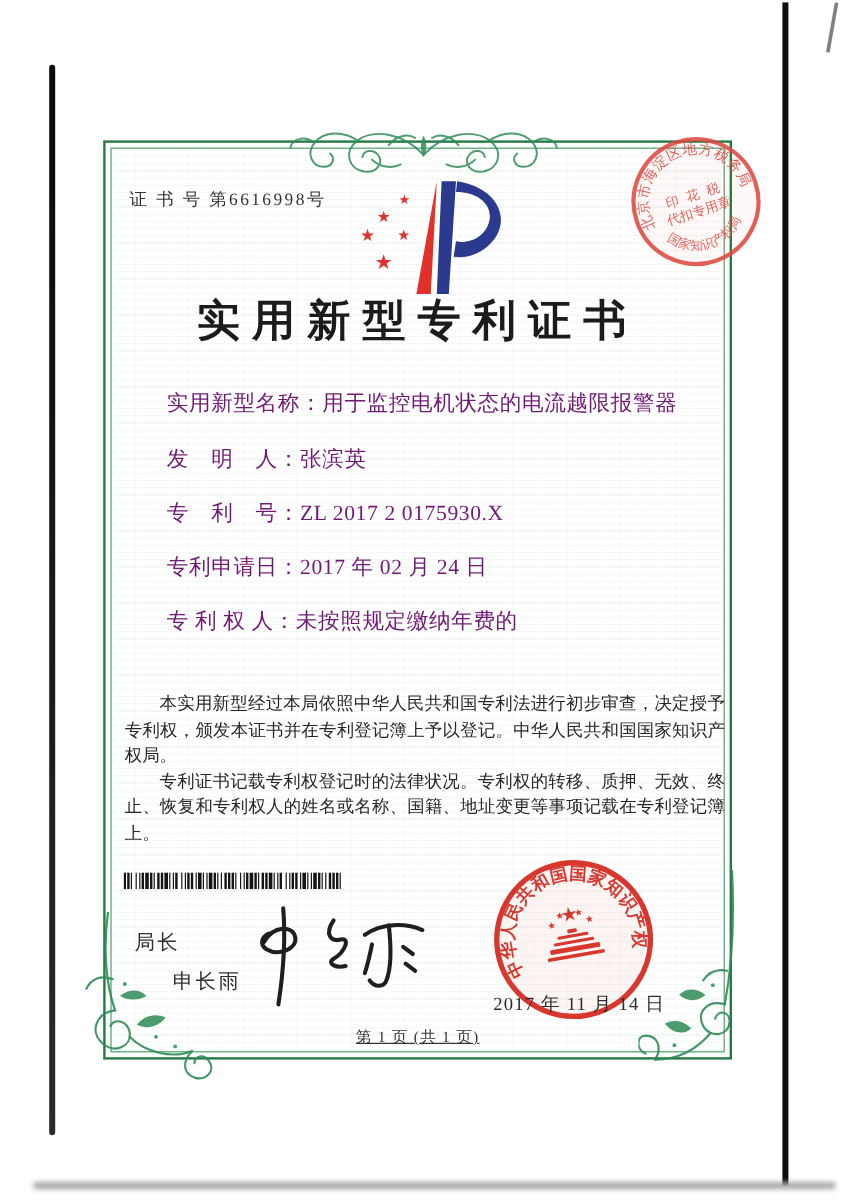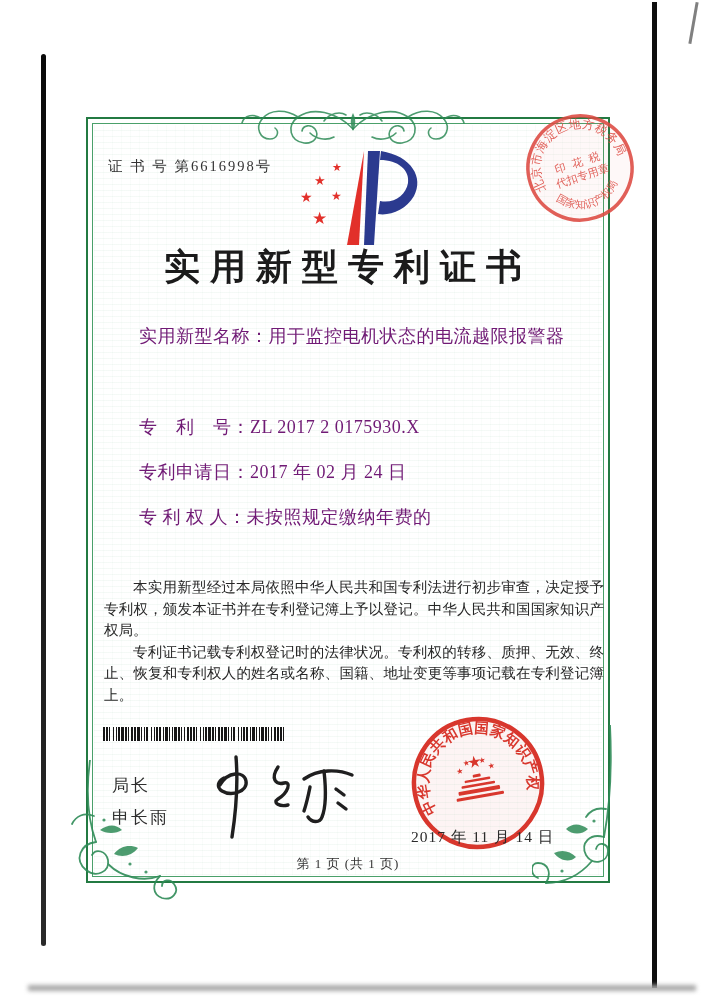--- a/index.html
+++ b/index.html
@@ -46,31 +46,31 @@
                line-height:21.5px; color:#262626; text-align:justify; }
   .body-text p { text-indent:2em; }
 
   .barcode { position:absolute; left:103px; top:727px; width:182px; height:14px;
              font-size:0; white-space:nowrap; overflow:hidden; }
 
   .director-label, .director-name { position:absolute; left:112px;
        font-family:"Liberation Sans","DejaVu Sans",sans-serif;
        font-size:17px; font-weight:500; color:#2f2f2f; letter-spacing:2px; }
   .director-label { top:774px; }
-  .director-name  { top:806px; }
+  .director-name  { top:806px;margin-left:32px; }
 
   .signature { position:absolute; left:192px; top:745px; width:175px; height:100px; z-index:3; }
 
   .red-seal { position:absolute; left:407px; top:712px; width:142px; height:142px;
               transform:rotate(-10deg); z-index:2; opacity:.93; }
   .issue-date { position:absolute; left:411px; top:827px; font-size:15.5px; letter-spacing:1px;
                 color:#2b2b2b; z-index:4; }
 
   .footer-page { position:absolute; left:86px; top:855px; width:524px; text-align:center;
-                 font-size:13px; letter-spacing:1px; color:#333; }
+                 font-size:13px; letter-spacing:1px; color:#333;text-decoration:underline; }
 
   .green-stamp { position:absolute; left:520px; top:108px; width:120px; height:120px;
                  transform:rotate(-18deg); z-index:5; opacity:.88; }
 </style>
 </head>
 <body>
 
 <div class="stage">
 
   <div class="spine-line"></div>
@@ -138,20 +138,21 @@
     <svg style="position:absolute;left:46px;top:0;width:89px;height:100px;" viewBox="0 0 89 100">
       <path d="M20,3 L15,97 L3,97 Z" fill="#e2302a"></path>
       <path d="M24,3 L36,3 L30,97 L20,97 Z" fill="#2b3a8f"></path>
       <path d="M37,3 C68,8 80,30 70,48 C62,62 46,68 34,66 L36,53 C50,56 62,47 64,35 C66,22 54,12 36,12 Z" fill="#2b3a8f"></path>
     </svg>
   </div>
 
   <div class="title">实用新型专利证书</div>
 
   <div class="field" style="top:324px;">实用新型名称：用于监控电机状态的电流越限报警器</div>
+  <div class="field" style="top:370px;">发　明　人：张滨英</div>
   <div class="field" style="top:415px;">专　利　号：ZL 2017 2 0175930.X</div>
   <div class="field" style="top:460px;">专利申请日：2017 年 02 月 24 日</div>
   <div class="field" style="top:505px;">专 利 权 人：未按照规定缴纳年费的</div>
 
   <div class="body-text">
     <p>本实用新型经过本局依照中华人民共和国专利法进行初步审查，决定授予专利权，颁发本证书并在专利登记簿上予以登记。中华人民共和国国家知识产权局。</p>
     <p>专利证书记载专利权登记时的法律状况。专利权的转移、质押、无效、终止、恢复和专利权人的姓名或名称、国籍、地址变更等事项记载在专利登记簿上。</p>
   </div>
 
   <div class="barcode"><span style="display: inline-block; height: 100%; width: 2px; background: rgb(22, 22, 22);"></span><span style="display: inline-block; height: 100%; width: 1px;"></span><span style="display: inline-block; height: 100%; width: 2px; background: rgb(22, 22, 22);"></span><span style="display: inline-block; height: 100%; width: 1px;"></span><span style="display: inline-block; height: 100%; width: 1px; background: rgb(22, 22, 22);"></span><span style="display: inline-block; height: 100%; width: 3px;"></span><span style="display: inline-block; height: 100%; width: 1px; background: rgb(22, 22, 22);"></span><span style="display: inline-block; height: 100%; width: 2px;"></span><span style="display: inline-block; height: 100%; width: 1px; background: rgb(22, 22, 22);"></span><span style="display: inline-block; height: 100%; width: 1px;"></span><span style="display: inline-block; height: 100%; width: 2px; background: rgb(22, 22, 22);"></span><span style="display: inline-block; height: 100%; width: 1px;"></span><span style="display: inline-block; height: 100%; width: 3px; background: rgb(22, 22, 22);"></span><span style="display: inline-block; height: 100%; width: 1px;"></span><span style="display: inline-block; height: 100%; width: 2px; background: rgb(22, 22, 22);"></span><span style="display: inline-block; height: 100%; width: 1px;"></span><span style="display: inline-block; height: 100%; width: 1px; background: rgb(22, 22, 22);"></span><span style="display: inline-block; height: 100%; width: 2px;"></span><span style="display: inline-block; height: 100%; width: 2px; background: rgb(22, 22, 22);"></span><span style="display: inline-block; height: 100%; width: 1px;"></span><span style="display: inline-block; height: 100%; width: 2px; background: rgb(22, 22, 22);"></span><span style="display: inline-block; height: 100%; width: 1px;"></span><span style="display: inline-block; height: 100%; width: 3px; background: rgb(22, 22, 22);"></span><span style="display: inline-block; height: 100%; width: 1px;"></span><span style="display: inline-block; height: 100%; width: 1px; background: rgb(22, 22, 22);"></span><span style="display: inline-block; height: 100%; width: 2px;"></span><span style="display: inline-block; height: 100%; width: 1px; background: rgb(22, 22, 22);"></span><span style="display: inline-block; height: 100%; width: 1px;"></span><span style="display: inline-block; height: 100%; width: 2px; background: rgb(22, 22, 22);"></span><span style="display: inline-block; height: 100%; width: 3px;"></span><span style="display: inline-block; height: 100%; width: 1px; background: rgb(22, 22, 22);"></span><span style="display: inline-block; height: 100%; width: 2px;"></span><span style="display: inline-block; height: 100%; width: 1px; background: rgb(22, 22, 22);"></span><span style="display: inline-block; height: 100%; width: 1px;"></span><span style="display: inline-block; height: 100%; width: 2px; background: rgb(22, 22, 22);"></span><span style="display: inline-block; height: 100%; width: 1px;"></span><span style="display: inline-block; height: 100%; width: 2px; background: rgb(22, 22, 22);"></span><span style="display: inline-block; height: 100%; width: 2px;"></span><span style="display: inline-block; height: 100%; width: 1px; background: rgb(22, 22, 22);"></span><span style="display: inline-block; height: 100%; width: 1px;"></span><span style="display: inline-block; height: 100%; width: 3px; background: rgb(22, 22, 22);"></span><span style="display: inline-block; height: 100%; width: 1px;"></span><span style="display: inline-block; height: 100%; width: 1px; background: rgb(22, 22, 22);"></span><span style="display: inline-block; height: 100%; width: 2px;"></span><span style="display: inline-block; height: 100%; width: 1px; background: rgb(22, 22, 22);"></span><span style="display: inline-block; height: 100%; width: 1px;"></span><span style="display: inline-block; height: 100%; width: 3px; background: rgb(22, 22, 22);"></span><span style="display: inline-block; height: 100%; width: 1px;"></span><span style="display: inline-block; height: 100%; width: 2px; background: rgb(22, 22, 22);"></span><span style="display: inline-block; height: 100%; width: 1px;"></span><span style="display: inline-block; height: 100%; width: 1px; background: rgb(22, 22, 22);"></span><span style="display: inline-block; height: 100%; width: 2px;"></span><span style="display: inline-block; height: 100%; width: 1px; background: rgb(22, 22, 22);"></span><span style="display: inline-block; height: 100%; width: 2px;"></span><span style="display: inline-block; height: 100%; width: 2px; background: rgb(22, 22, 22);"></span><span style="display: inline-block; height: 100%; width: 1px;"></span><span style="display: inline-block; height: 100%; width: 2px; background: rgb(22, 22, 22);"></span><span style="display: inline-block; height: 100%; width: 1px;"></span><span style="display: inline-block; height: 100%; width: 2px; background: rgb(22, 22, 22);"></span><span style="display: inline-block; height: 100%; width: 1px;"></span><span style="display: inline-block; height: 100%; width: 1px; background: rgb(22, 22, 22);"></span><span style="display: inline-block; height: 100%; width: 3px;"></span><span style="display: inline-block; height: 100%; width: 1px; background: rgb(22, 22, 22);"></span><span style="display: inline-block; height: 100%; width: 2px;"></span><span style="display: inline-block; height: 100%; width: 1px; background: rgb(22, 22, 22);"></span><span style="display: inline-block; height: 100%; width: 1px;"></span><span style="display: inline-block; height: 100%; width: 2px; background: rgb(22, 22, 22);"></span><span style="display: inline-block; height: 100%; width: 1px;"></span><span style="display: inline-block; height: 100%; width: 3px; background: rgb(22, 22, 22);"></span><span style="display: inline-block; height: 100%; width: 1px;"></span><span style="display: inline-block; height: 100%; width: 2px; background: rgb(22, 22, 22);"></span><span style="display: inline-block; height: 100%; width: 1px;"></span><span style="display: inline-block; height: 100%; width: 1px; background: rgb(22, 22, 22);"></span><span style="display: inline-block; height: 100%; width: 2px;"></span><span style="display: inline-block; height: 100%; width: 2px; background: rgb(22, 22, 22);"></span><span style="display: inline-block; height: 100%; width: 1px;"></span><span style="display: inline-block; height: 100%; width: 2px; background: rgb(22, 22, 22);"></span><span style="display: inline-block; height: 100%; width: 1px;"></span><span style="display: inline-block; height: 100%; width: 3px; background: rgb(22, 22, 22);"></span><span style="display: inline-block; height: 100%; width: 1px;"></span><span style="display: inline-block; height: 100%; width: 1px; background: rgb(22, 22, 22);"></span><span style="display: inline-block; height: 100%; width: 2px;"></span><span style="display: inline-block; height: 100%; width: 1px; background: rgb(22, 22, 22);"></span><span style="display: inline-block; height: 100%; width: 1px;"></span><span style="display: inline-block; height: 100%; width: 2px; background: rgb(22, 22, 22);"></span><span style="display: inline-block; height: 100%; width: 3px;"></span><span style="display: inline-block; height: 100%; width: 1px; background: rgb(22, 22, 22);"></span><span style="display: inline-block; height: 100%; width: 2px;"></span><span style="display: inline-block; height: 100%; width: 1px; background: rgb(22, 22, 22);"></span><span style="display: inline-block; height: 100%; width: 1px;"></span><span style="display: inline-block; height: 100%; width: 2px; background: rgb(22, 22, 22);"></span><span style="display: inline-block; height: 100%; width: 1px;"></span><span style="display: inline-block; height: 100%; width: 2px; background: rgb(22, 22, 22);"></span><span style="display: inline-block; height: 100%; width: 2px;"></span><span style="display: inline-block; height: 100%; width: 1px; background: rgb(22, 22, 22);"></span><span style="display: inline-block; height: 100%; width: 1px;"></span><span style="display: inline-block; height: 100%; width: 3px; background: rgb(22, 22, 22);"></span><span style="display: inline-block; height: 100%; width: 1px;"></span><span style="display: inline-block; height: 100%; width: 1px; background: rgb(22, 22, 22);"></span><span style="display: inline-block; height: 100%; width: 2px;"></span><span style="display: inline-block; height: 100%; width: 1px; background: rgb(22, 22, 22);"></span><span style="display: inline-block; height: 100%; width: 1px;"></span><span style="display: inline-block; height: 100%; width: 3px; background: rgb(22, 22, 22);"></span><span style="display: inline-block; height: 100%; width: 1px;"></span><span style="display: inline-block; height: 100%; width: 2px; background: rgb(22, 22, 22);"></span><span style="display: inline-block; height: 100%; width: 1px;"></span><span style="display: inline-block; height: 100%; width: 1px; background: rgb(22, 22, 22);"></span><span style="display: inline-block; height: 100%; width: 2px;"></span><span style="display: inline-block; height: 100%; width: 1px; background: rgb(22, 22, 22);"></span><span style="display: inline-block; height: 100%; width: 2px;"></span><span style="display: inline-block; height: 100%; width: 2px; background: rgb(22, 22, 22);"></span><span style="display: inline-block; height: 100%; width: 1px;"></span><span style="display: inline-block; height: 100%; width: 2px; background: rgb(22, 22, 22);"></span><span style="display: inline-block; height: 100%; width: 1px;"></span><span style="display: inline-block; height: 100%; width: 2px; background: rgb(22, 22, 22);"></span><span style="display: inline-block; height: 100%; width: 1px;"></span><span style="display: inline-block; height: 100%; width: 1px; background: rgb(22, 22, 22);"></span><span style="display: inline-block; height: 100%; width: 3px;"></span></div>

